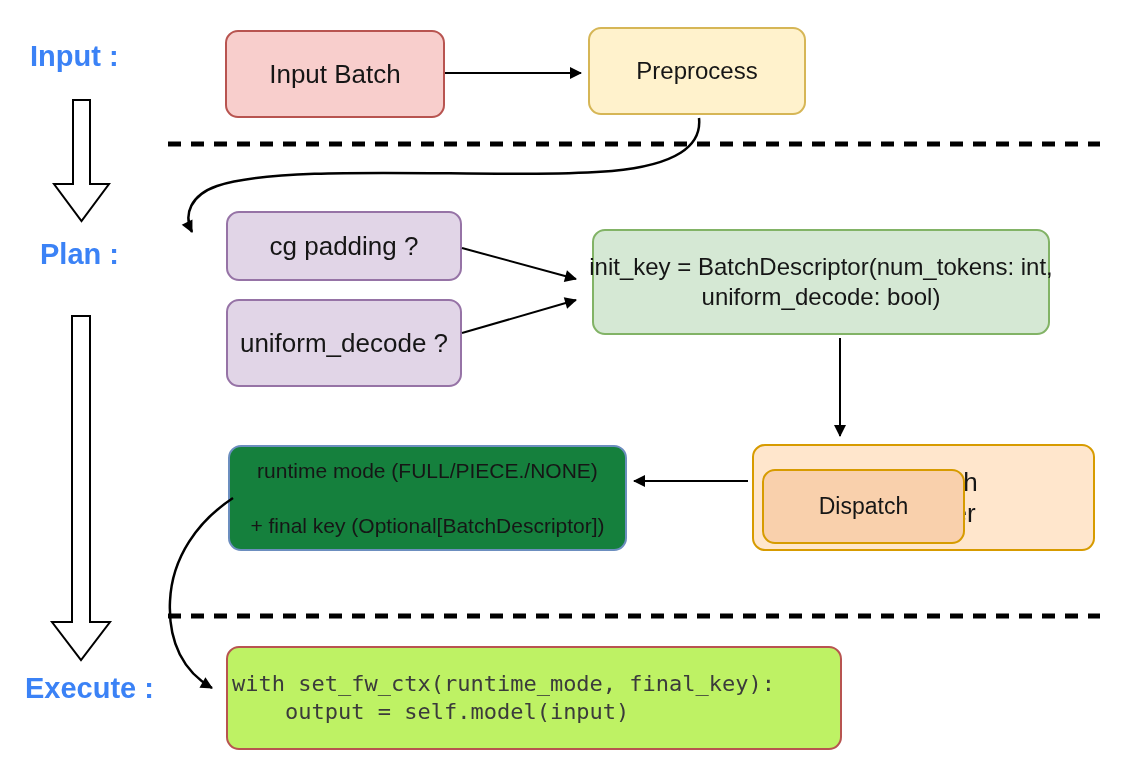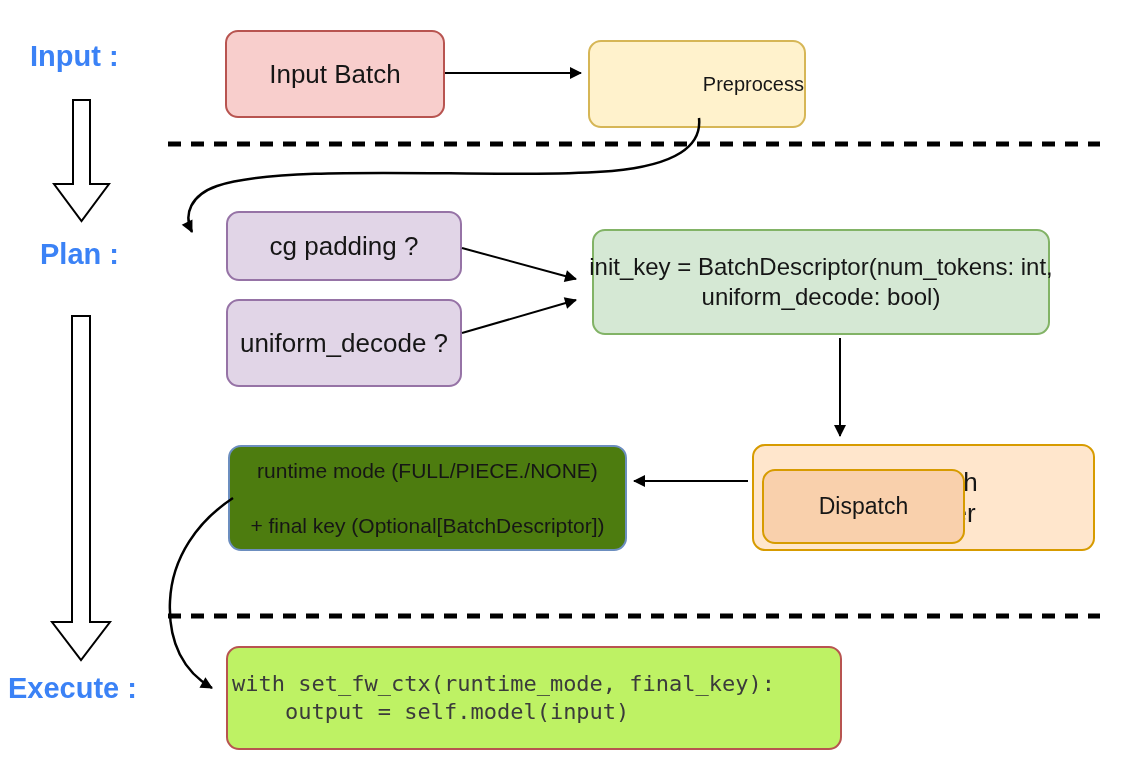--- a/index.html
+++ b/index.html
@@ -25,21 +25,21 @@
     flex-direction:column;
     align-items:center;
     justify-content:center;
     text-align:center;
     color:#161616;
     box-sizing:border-box;
     line-height:1.25;
   }
   .node .ln{display:block;white-space:pre;}
   #node-input-batch   {left:225px;top:30px;width:220px;height:88px;font-size:26px;text-align:center;}
-  #node-preprocess    {left:588px;top:40px;width:218px;height:88px;font-size:20px;align-items:flex-end;}
+  #node-preprocess    {left:588px;top:27px;width:218px;height:88px;font-size:24px;}
   #node-cg-padding    {left:226px;top:211px;width:236px;height:70px;font-size:26px;}
   #node-uniform-decode{left:226px;top:299px;width:236px;height:88px;font-size:26px;}
   #node-init-key      {left:592px;top:229px;width:458px;height:106px;font-size:24px;line-height:30px;}
   #node-cudagraph     {left:752px;top:444px;width:343px;height:107px;font-size:26px;line-height:31px;
                        align-items:flex-end;justify-content:center;flex-direction:row;padding-right:20px;z-index:1;}
   #node-cudagraph .txt{align-self:center;text-align:center;}
   #node-dispatch      {left:752px;top:469px;width:203px;height:75px;font-size:23px;z-index:2;margin-left:10px;}
   #node-runtime       {left:228px;top:445px;width:399px;height:106px;font-size:21px;line-height:27px;}
   #node-execute-code  {left:226px;top:646px;width:616px;height:104px;
                        font-family:"DejaVu Sans Mono",monospace;font-size:22px;line-height:28px;
@@ -50,21 +50,21 @@
     z-index:3;
   }
 </style>
 </head>
 <body>
 
 <div class="canvas">
 
   <div class="stage-label" style="left:30px;top:40px;">Input :</div>
   <div class="stage-label" style="left:40px;top:238px;">Plan :</div>
-  <div class="stage-label" style="left:8px;top:672px;">Execute :</div>
+  <div class="stage-label" style="left:25px;top:672px;">Execute :</div>
 
   <div class="node" id="node-input-batch" style="background-color: rgb(248, 206, 204); border-color: rgb(184, 84, 80);">
     <span class="ln">Input Batch</span>
   </div>
 
   <div class="node" id="node-preprocess" style="background-color: rgb(255, 242, 204); border-color: rgb(214, 182, 86);">
     <span class="ln">Preprocess</span>
   </div>
 
   <div class="node" id="node-cg-padding" style="background-color: rgb(225, 213, 231); border-color: rgb(150, 115, 166);">
@@ -84,21 +84,21 @@
     <span class="txt">
       <span class="ln">Cudagraph</span>
       <span class="ln">Dispatcher</span>
     </span>
   </div>
 
   <div class="node" id="node-dispatch" style="background-color: rgb(249, 208, 172); border-color: rgb(215, 155, 0);">
     <span class="ln">Dispatch</span>
   </div>
 
-  <div class="node" id="node-runtime" style="background-color: #4d7c0f; border-color: rgb(108, 142, 191); gap: 28px;">
+  <div class="node" id="node-runtime" style="background-color: #15803d; border-color: rgb(108, 142, 191); gap: 28px;">
     <span class="ln">runtime mode (FULL/PIECE./NONE)</span>
     <span class="ln">+ final key (Optional[BatchDescriptor])</span>
   </div>
 
   <div class="node" id="node-execute-code" style="background-color: #bef264; border-color: rgb(184, 84, 80); color: rgb(59, 59, 59);">
     <span class="ln">with set_fw_ctx(runtime_mode, final_key):</span>
     <span class="ln">    output = self.model(input)</span>
   </div>
 
   <svg class="connector-layer" width="1142" height="770" viewBox="0 0 1142 770">

